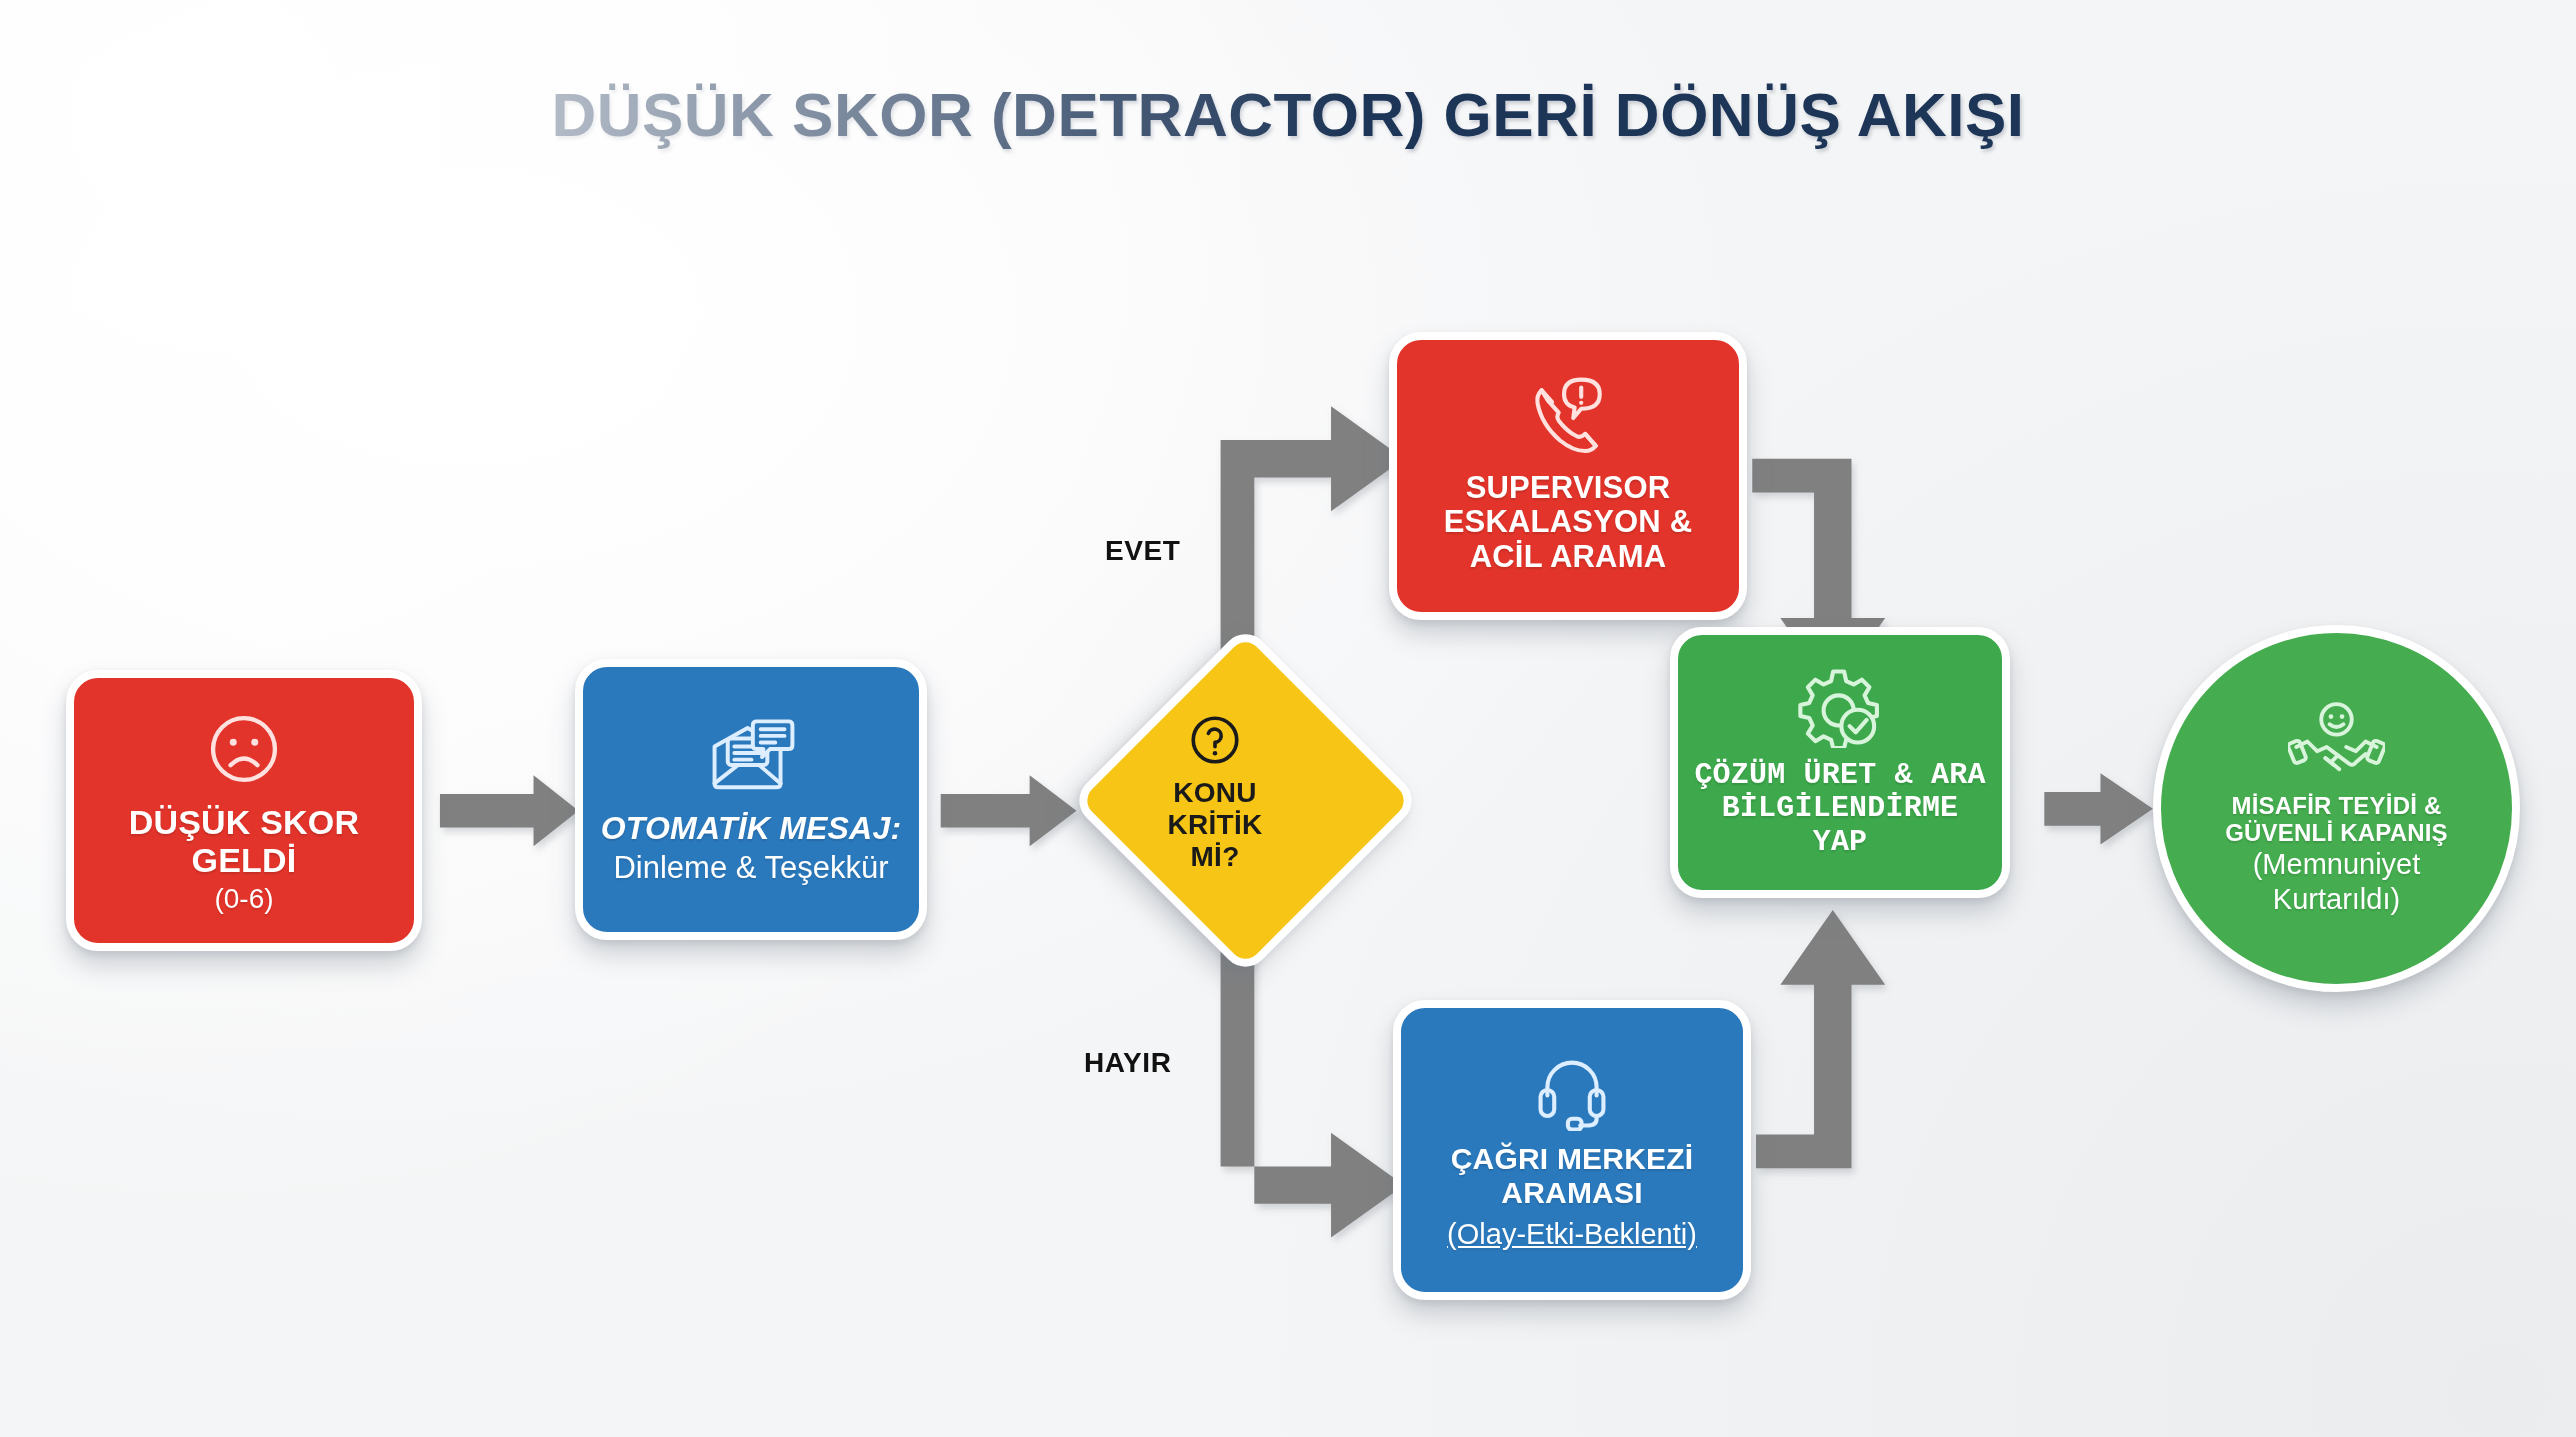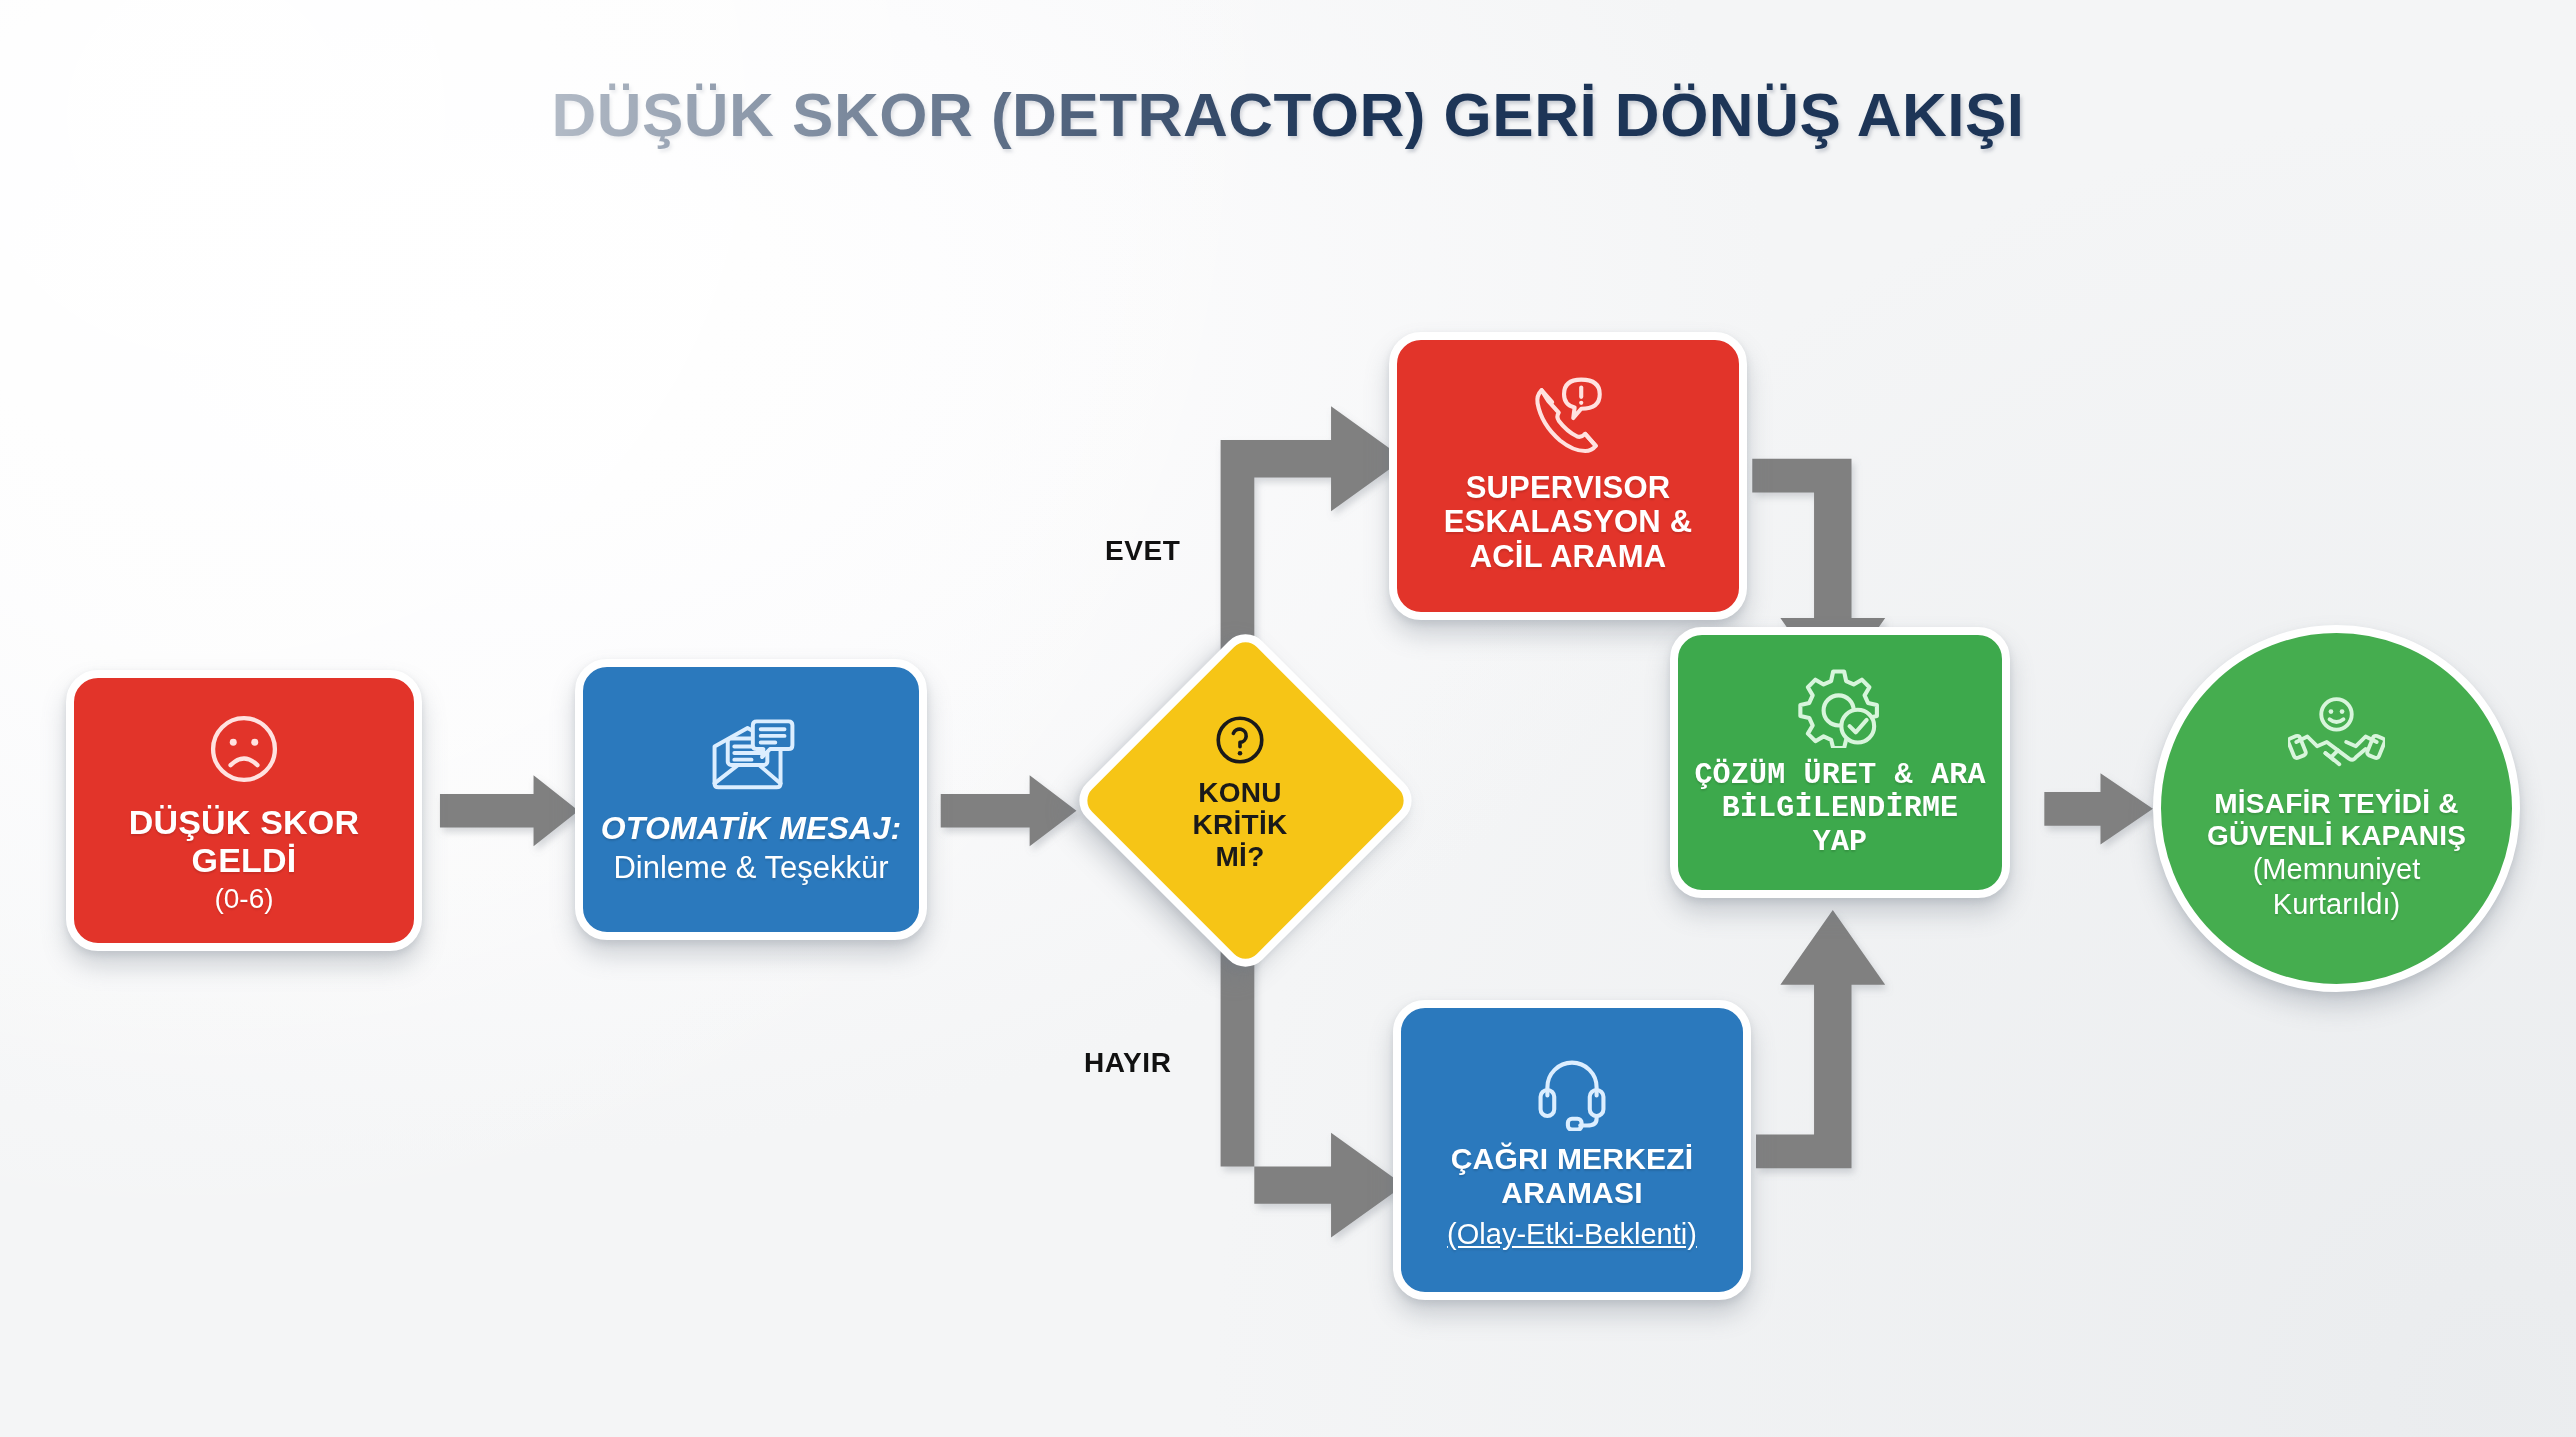--- a/index.html
+++ b/index.html
@@ -105,41 +105,41 @@
   #node-auto-msg   .title-line { font-size: 32px; font-style: italic; }
   #node-auto-msg   .sub-line   { font-size: 31px; margin-top: 2.8px; }
 
   #node-supervisor .title-line { font-size: 31px; }
 
   #node-call-center .title-line { font-size: 30px; }
   #node-call-center .sub-line   { font-size: 29px; margin-top: 8px; text-decoration: underline; }
 
   #node-solution   .title-line { font-size: 30px; }
 
-  #node-confirm    .title-line { font-size: 28px; }
+  #node-confirm    .title-line { font-size: 24px; }
   #node-confirm    .sub-line   { font-size: 29px; margin-top: 1.9px; }
 
   
   #node-decision {
     position: absolute;
     left: 1121px;
     top: 676px;
     width: 249px;
     height: 249px;
     transform: rotate(45deg);
     background: #f6c516;
     border-radius: 24px;
     border: 8.4px solid #ffffff;
     box-shadow: 0 15px 24px rgba(110,120,132,0.30), 0 3.7px 7.5px rgba(110,120,132,0.18);
     z-index: 6;
   }
 
   #decision-content {
     position: absolute;
-    left: 1097px;
+    left: 1072px;
     top: 711px;
     width: 286px;
     height: 197px;
     display: flex;
     flex-direction: column;
     align-items: center;
     justify-content: flex-start;
     color: #1a1a1a;
     z-index: 7;
     pointer-events: none;

